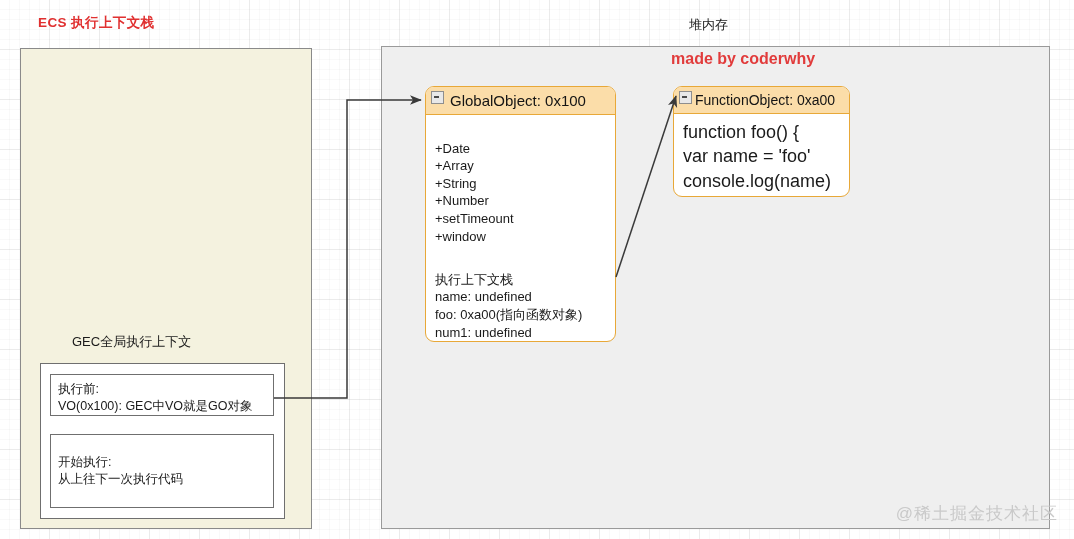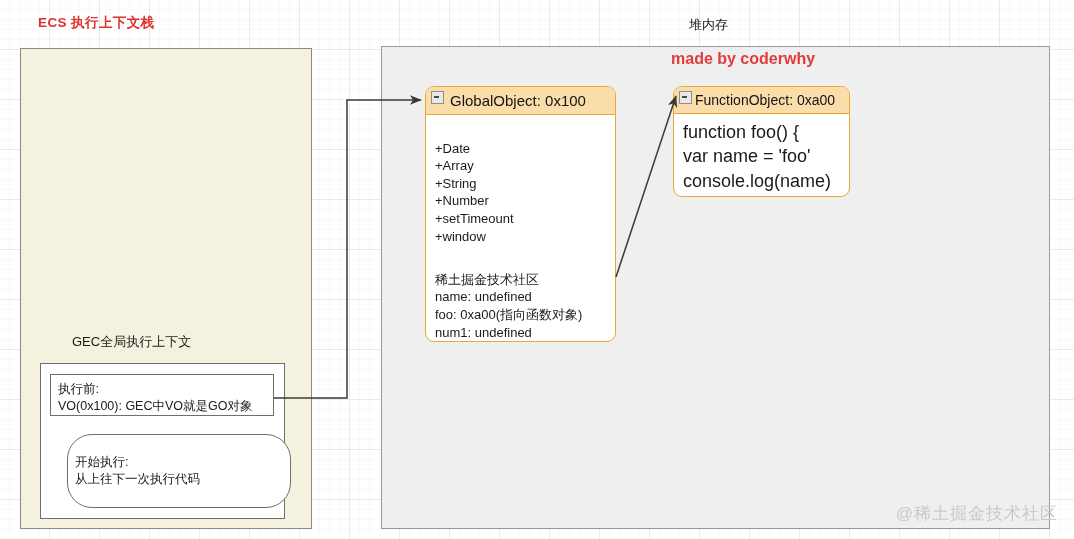--- a/index.html
+++ b/index.html
@@ -90,22 +90,22 @@
     background: #ffffff;
     border: 1.2px solid #6f6f6f;
     box-sizing: border-box;
     font-size: 12.5px;
     color: #1a1a1a;
     line-height: 1.35;
     padding: 6px 7px;
     white-space: pre-line;
   }
   .box-before { left: 50px; top: 374px; width: 224px; height: 42px; }
-  .box-start  { left: 67px; top: 434px; width: 224px; height: 74px;
-                display: flex; align-items: center; border-radius: 25px; }
+  .box-start  { left: 50px; top: 434px; width: 224px; height: 74px;
+                display: flex; align-items: center; }
 
   
   .obj-card {
     position: absolute;
     box-sizing: border-box;
     border: 1.6px solid #e8a838;
     border-radius: 9px;
     background: #ffffff;
     overflow: hidden;
   }
@@ -186,21 +186,21 @@
       <span>GlobalObject: 0x100</span>
     </div>
     <div class="obj-body">
       <span>+Date
 +Array
 +String
 +Number
 +setTimeount
 +window</span>
       <span class="blank-line"></span>
-      <span>稀土掘金技术社区</span>
+      <span>执行上下文栈</span>
       <span>name: undefined
 foo: 0xa00(指向函数对象)
 num1: undefined
 num2: undefined
 result: undefined</span>
     </div>
   </div>
 
   <div class="obj-card card-function">
     <div class="obj-head">

